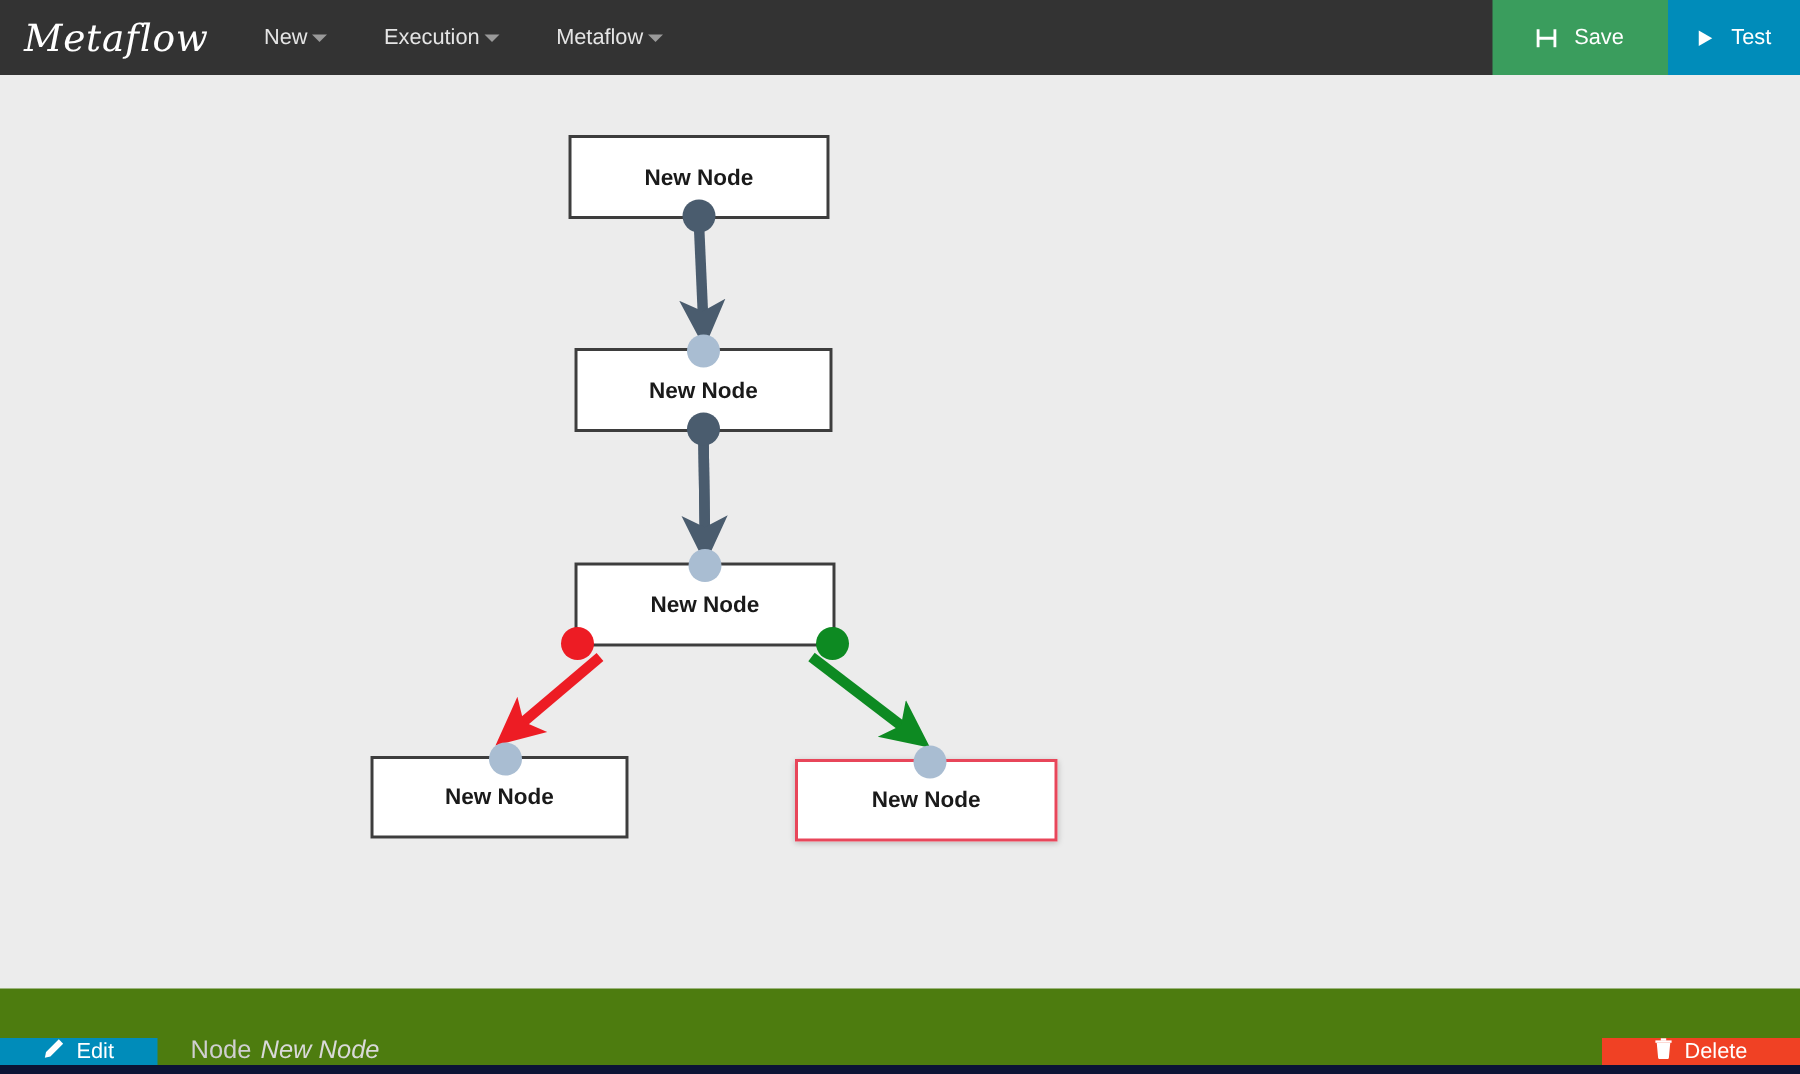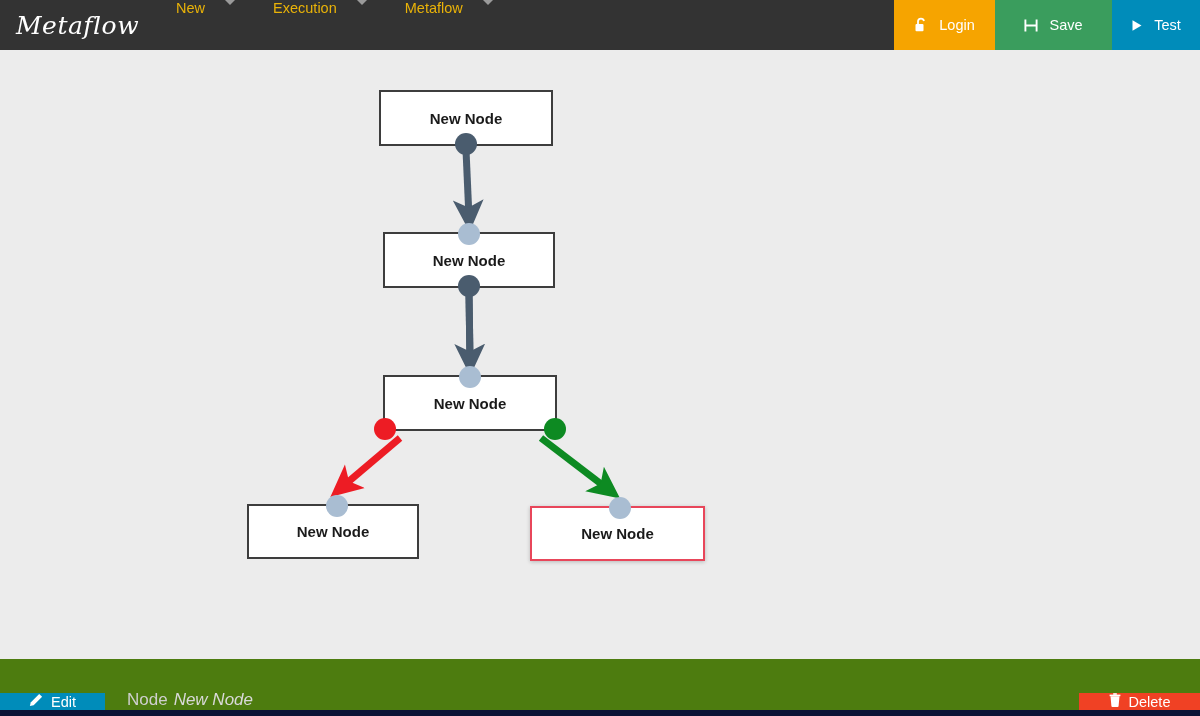--- a/index.html
+++ b/index.html
@@ -26,23 +26,23 @@
     color: #ffffff;
     font-family: "DejaVu Serif", serif;
     font-style: italic;
     font-size: 25px;
     letter-spacing: 0.5px;
     font-weight: 400;
     user-select: none;
   }
   .nav-items { display: flex; align-items: stretch; }
   .nav-item {
-    display: flex; gap: 20px;
+    display: flex; align-items: center; gap: 3px;
     padding: 0 19px;
-    color: #eab308;
+    color: #e5e5e5;
     font-size: 14.5px;
     cursor: pointer;
     user-select: none;
   }
   .caret {
     width: 0; height: 0;
     border-left: 5px solid transparent;
     border-right: 5px solid transparent;
     border-top: 5px solid #9a9a9a;
     display: inline-block;
@@ -115,21 +115,21 @@
   .status-text {
     flex: 1;
     display: flex; align-items: center;
     padding-left: 22px;
     color: #cfcfcf; font-size: 17px;
     user-select: none;
     border-radius: 13px;
   }
   .status-text .em { font-style: italic; margin-left: 6px; color: #d9d9d9; }
   .status-delete {
-    width: 121px; background: #f04124; color: #ffffff;
+    width: 132px; background: #f04124; color: #ffffff;
     display: flex; align-items: center; justify-content: center; gap: 8px;
     font-size: 14.5px; cursor: pointer; user-select: none;
   }
   .bottom-strip {
     position: absolute; left: 0; top: 710px;
     width: 1200px; height: 6px;
     background: #0b1335;
   }
 </style>
 </head>
@@ -149,29 +149,20 @@
         <span>Execution</span>
         <span class="caret"></span>
       </div>
       <div class="nav-item">
         <span>Metaflow</span>
         <span class="caret"></span>
       </div>
     </div>
 
     <div class="nav-right">
-      <div class="nav-btn btn-login">
-        <span>
-          <svg width="14" height="16" viewBox="0 0 14 16">
-            <path d="M4 7V4.6C4 2.9 5.3 1.6 7 1.6c1.5 0 2.7 1 3 2.4" fill="none" stroke="#ffffff" stroke-width="1.8"></path>
-            <rect x="1.5" y="7" width="8" height="7.2" rx="1" fill="#ffffff"></rect>
-          </svg>
-        </span>
-        <span>Login</span>
-      </div>
       <div class="nav-btn btn-save">
         <span>
           <svg width="14" height="15" viewBox="0 0 14 15">
             <path d="M1.4 1.5v12M12.6 1.5v12M1.4 7.5h11.2" stroke="#ffffff" stroke-width="1.9" fill="none"></path>
           </svg>
         </span>
         <span>Save</span>
       </div>
       <div class="nav-btn btn-test">
         <span>

